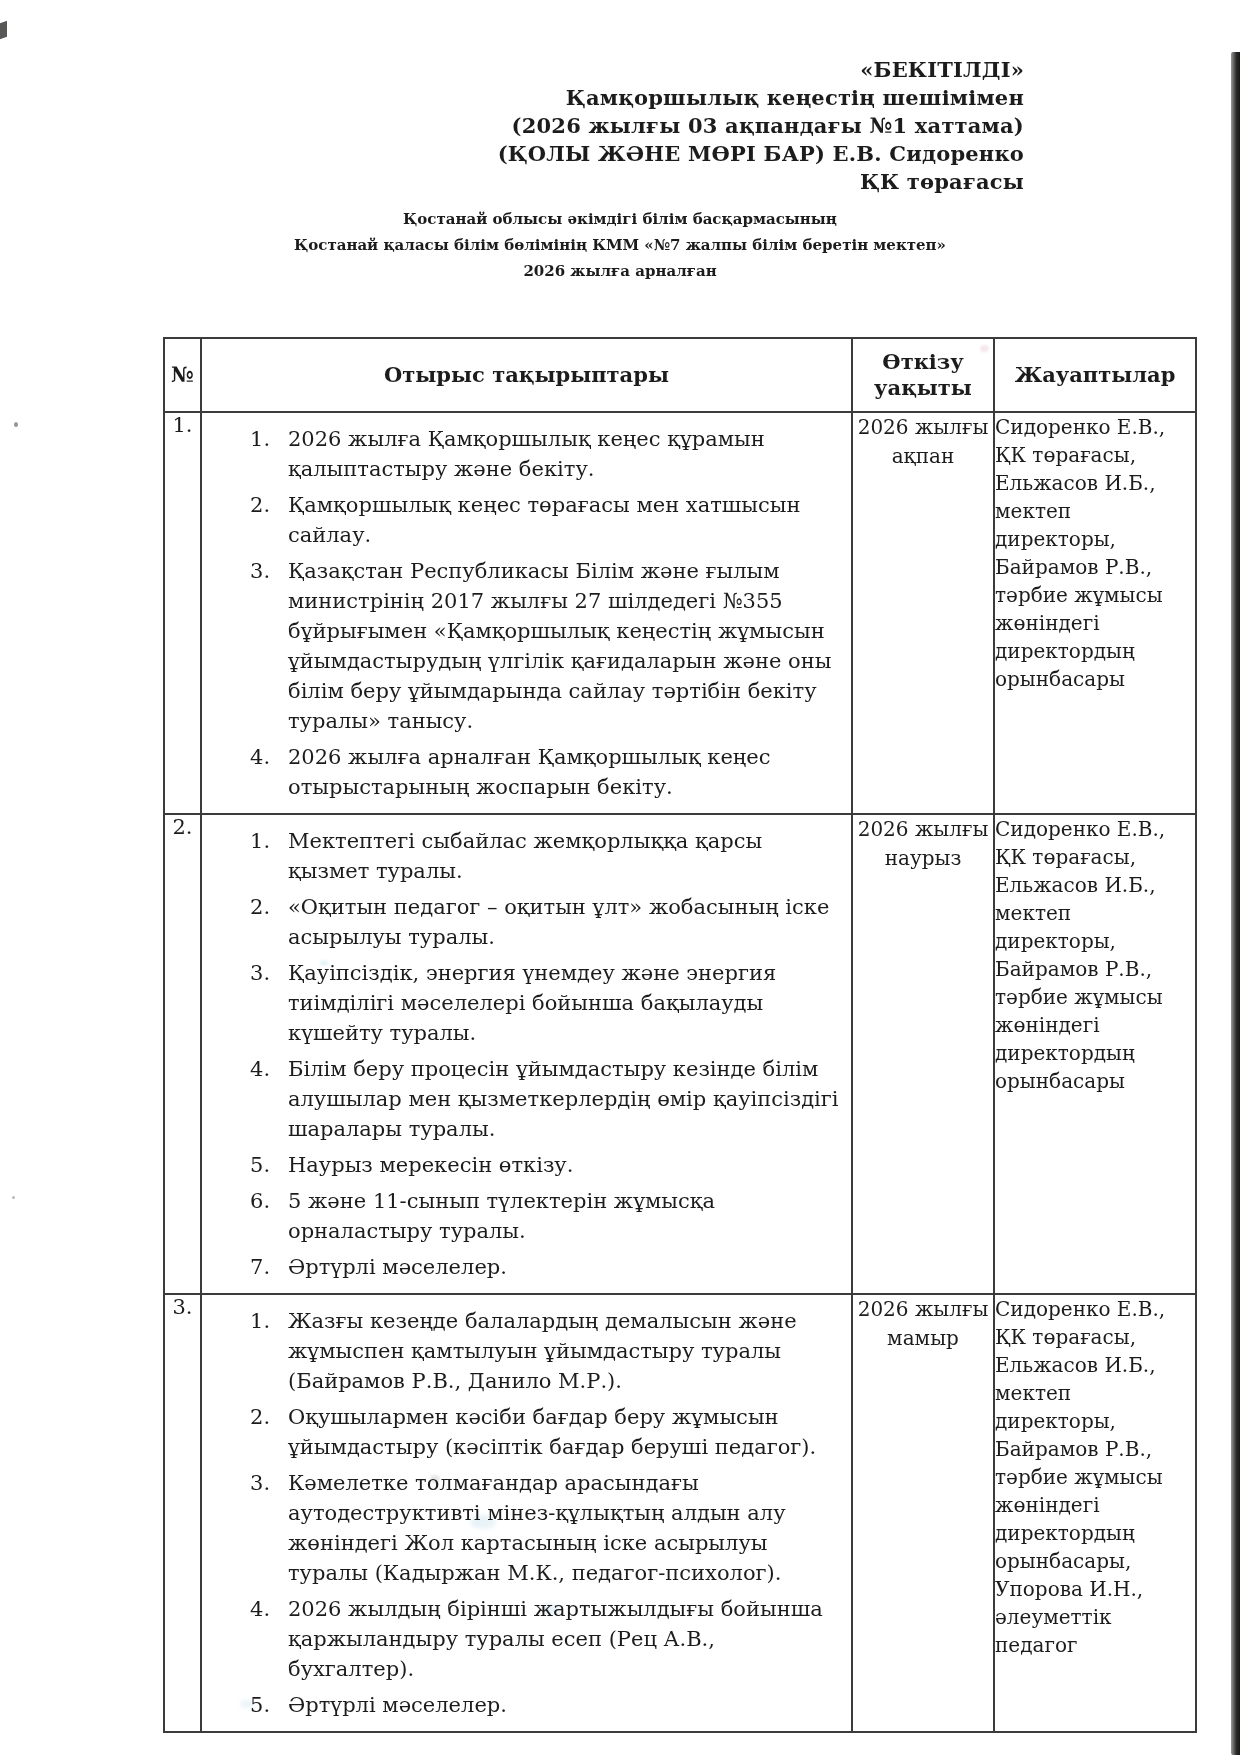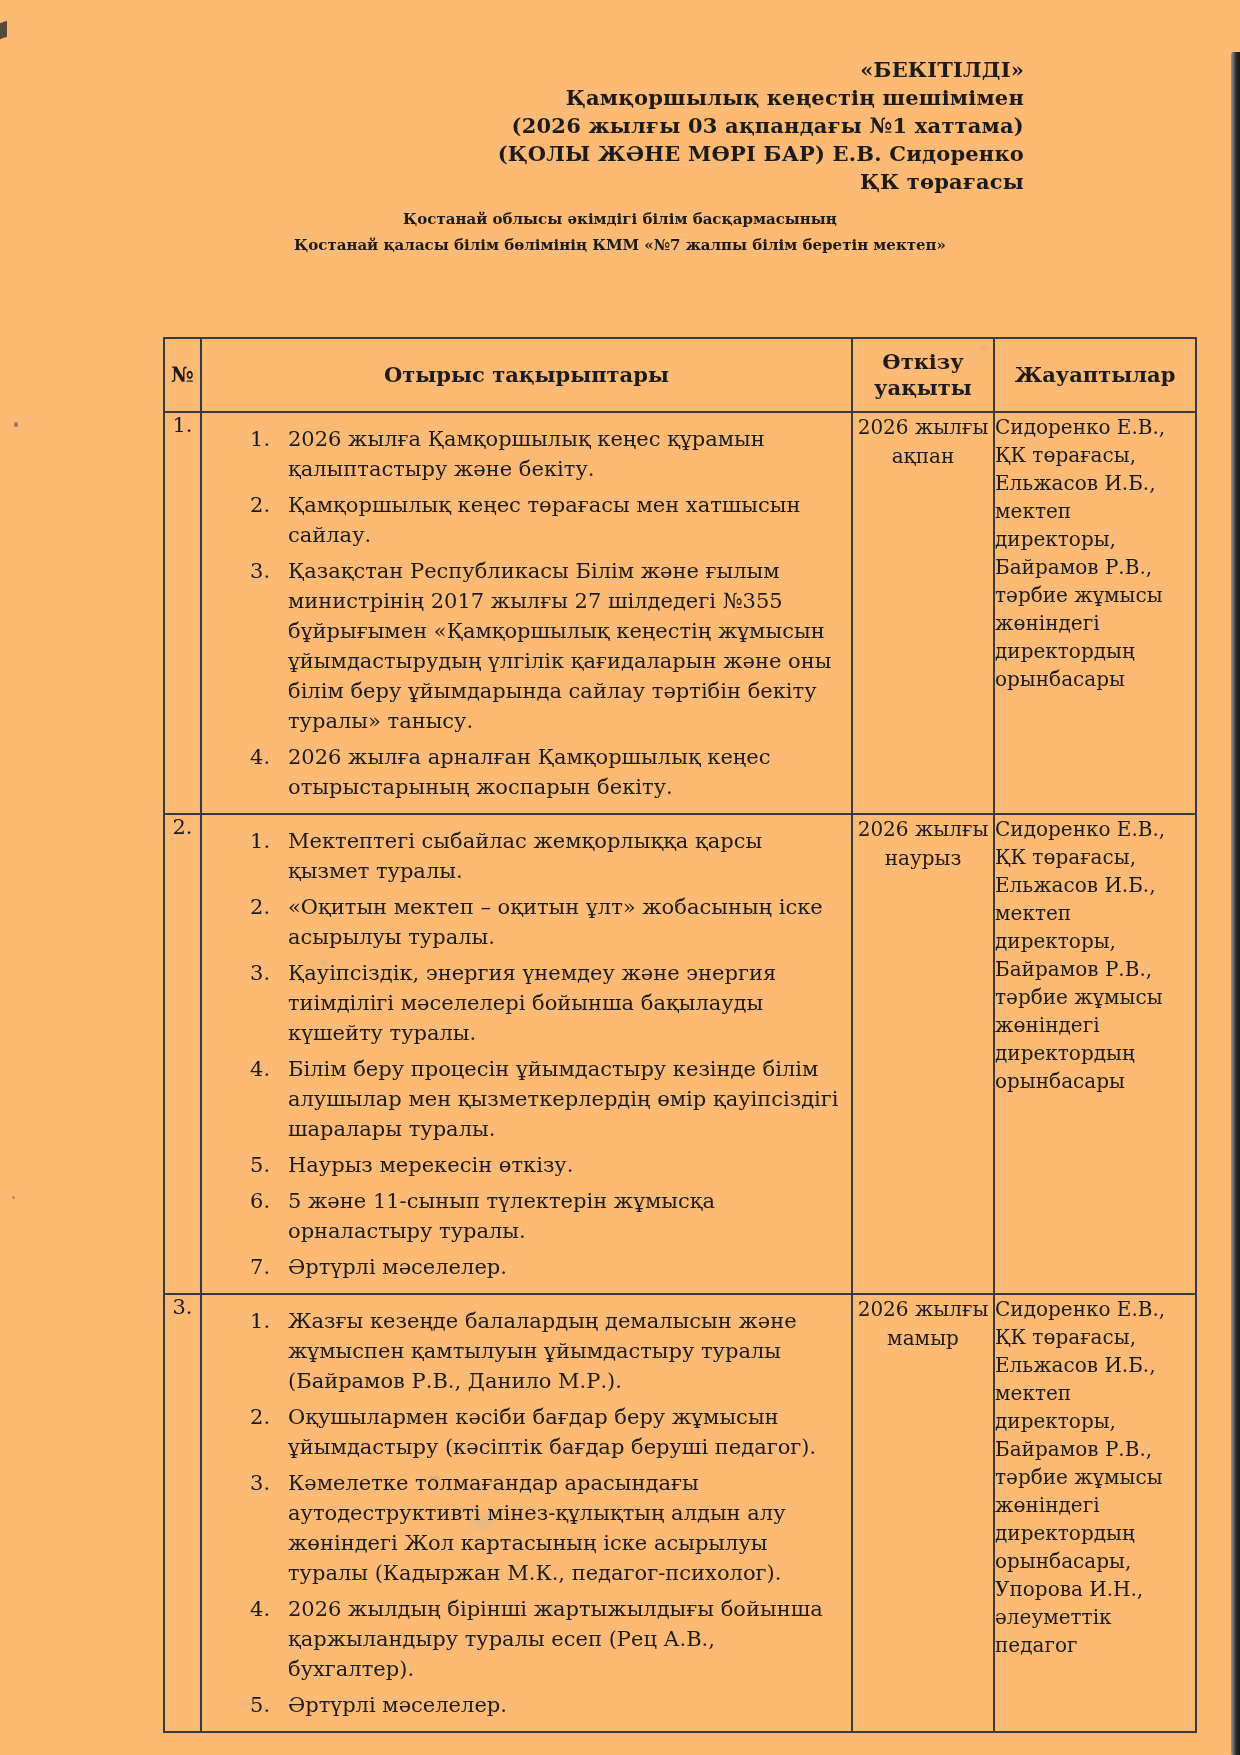--- a/index.html
+++ b/index.html
@@ -4,21 +4,21 @@
 <style>
   html,body{margin:0;padding:0;}
   body{
     width:1240px;height:1755px;
     font-family:"DejaVu Serif","Liberation Serif",serif;
     background:#e9e9e7;
   }
   .page{
     position:relative;
     width:1240px;height:1755px;
-    background:#fdba74;
+    background:#ffffff;
     overflow:hidden;
     color:#1c1c1c;
   }
   
   .scan-edge{
     position:absolute;top:52px;right:0;bottom:0;width:9px;
     background:linear-gradient(to right,#9a9a98,#2a2a28 60%,#171717);
     border-radius:2px 0 0 2px;
   }
   .corner-mark{
@@ -124,20 +124,21 @@
     <div>«БЕКІТІЛДІ»</div>
     <div>Қамқоршылық кеңестің шешімімен</div>
     <div>(2026 жылғы 03 ақпандағы №1 хаттама)</div>
     <div>(ҚОЛЫ ЖӘНЕ МӨРІ БАР) Е.В. Сидоренко</div>
     <div>ҚК төрағасы</div>
   </div>
 
   <div class="doc-title">
     <div class="t2">Қостанай облысы әкімдігі білім басқармасының</div>
     <div class="t3">Қостанай қаласы білім бөлімінің КММ «№7 жалпы білім беретін мектеп»</div>
+    <div class="t4">2026 жылға арналған</div>
   </div>
 
   <table class="plan">
     <colgroup>
       <col class="c-num">
         <col class="c-topics">
         <col class="c-time">
         <col class="c-resp">
     </colgroup>
     <thead>
@@ -160,21 +161,21 @@
           </ol>
         </td>
         <td class="cell-time">2026 жылғы ақпан</td>
         <td class="cell-resp">Сидоренко Е.В., ҚК төрағасы, Ельжасов И.Б., мектеп директоры, Байрамов Р.В., тәрбие жұмысы жөніндегі директордың орынбасары</td>
       </tr>
       <tr>
         <td class="cell-num">2.</td>
         <td class="cell-topics">
           <ol class="topics-list">
             <li>Мектептегі сыбайлас жемқорлыққа қарсы қызмет туралы.</li>
-            <li>«Оқитын мектеп – оқитын ұлт» жобасының іске асырылуы туралы.</li>
+            <li>«Оқитын педагог – оқитын ұлт» жобасының іске асырылуы туралы.</li>
             <li>Қауіпсіздік, энергия үнемдеу және энергия тиімділігі мәселелері бойынша бақылауды күшейту туралы.</li>
             <li>Білім беру процесін ұйымдастыру кезінде білім алушылар мен қызметкерлердің өмір қауіпсіздігі шаралары туралы.</li>
             <li>Наурыз мерекесін өткізу.</li>
             <li>5 және 11-сынып түлектерін жұмысқа орналастыру туралы.</li>
             <li>Әртүрлі мәселелер.</li>
           </ol>
         </td>
         <td class="cell-time">2026 жылғы наурыз</td>
         <td class="cell-resp">Сидоренко Е.В., ҚК төрағасы, Ельжасов И.Б., мектеп директоры, Байрамов Р.В., тәрбие жұмысы жөніндегі директордың орынбасары</td>
       </tr>

